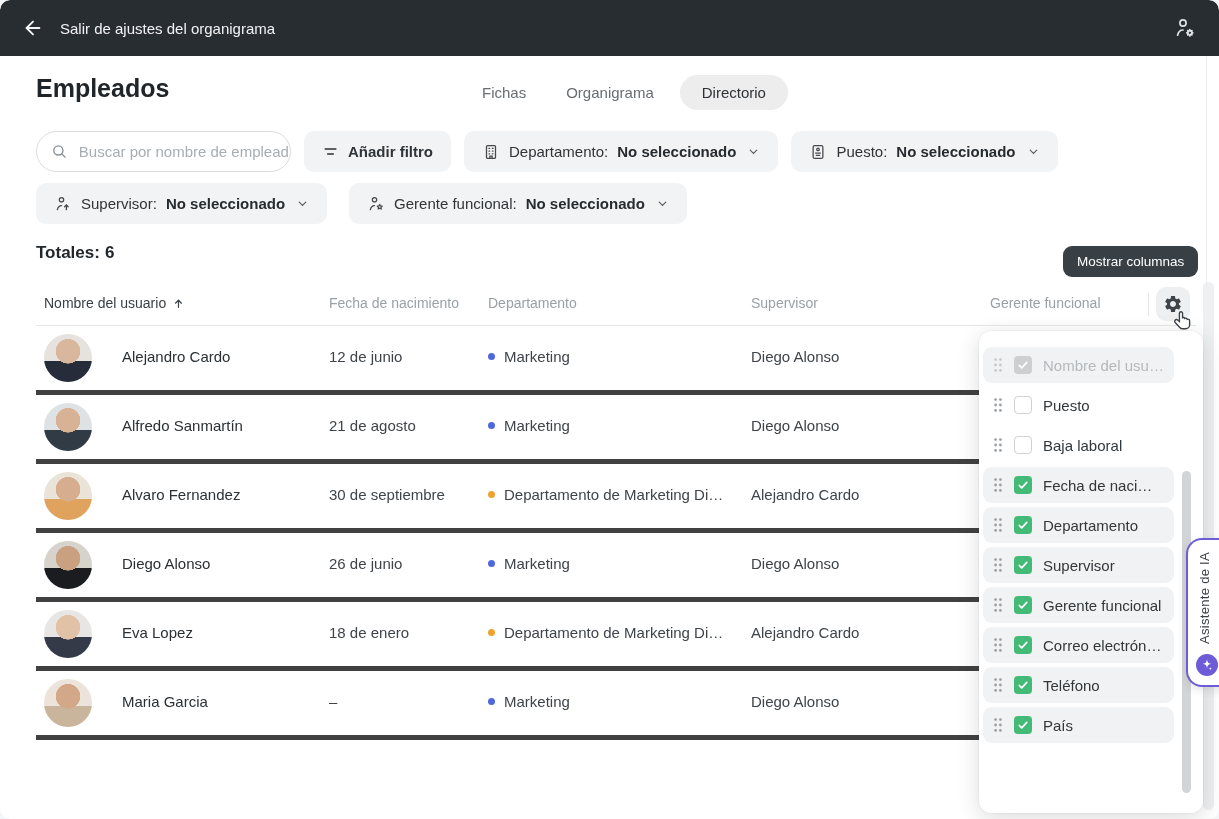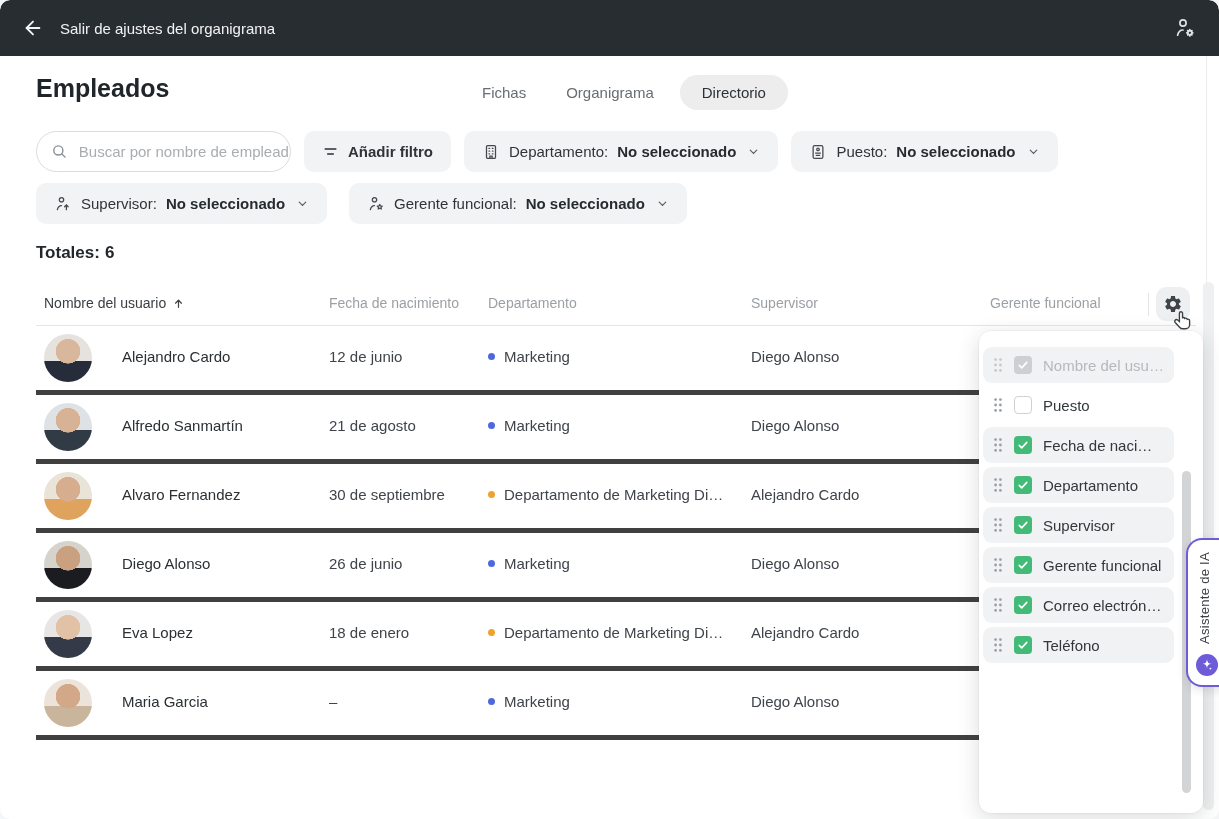--- a/index.html
+++ b/index.html
@@ -184,20 +184,21 @@
       <span class="chev">
           <svg width="13" height="13" viewBox="0 0 24 24" fill="none" stroke="#596065" stroke-width="2.2" stroke-linecap="round">
             <path d="M6 9.5l6 6 6-6"></path>
           </svg>
         </span>
     </div>
   </div>
 
   <div class="totales"><span>Totales:</span><span>6</span></div>
 
+  <div class="tooltip">Mostrar columnas</div>
 
   <div class="table">
     <div class="thead">
       <span class="th th0 first">
         <span>Nombre del usuario</span>
         <svg width="13" height="13" viewBox="0 0 24 24" fill="none" stroke="#3b4045" stroke-width="2.2" stroke-linecap="round" stroke-linejoin="round">
             <path d="M12 19V6"></path>
             <path d="M6.5 11.5L12 6l5.5 5.5"></path>
           </svg>
       </span>
@@ -315,20 +316,36 @@
               <circle cx="2.6" cy="13.4" r="1.4"></circle>
               <circle cx="7.4" cy="13.4" r="1.4"></circle>
             </svg>
     </span>
     <span class="cb">
       
     </span>
     <span class="clabel">Puesto</span>
   </div>
 
+  <div class="citem unchecked">
+    <span class="drag">
+      <svg width="10" height="16" viewBox="0 0 10 16" fill="currentColor">
+              <circle cx="2.6" cy="2.6" r="1.4"></circle>
+              <circle cx="7.4" cy="2.6" r="1.4"></circle>
+              <circle cx="2.6" cy="8" r="1.4"></circle>
+              <circle cx="7.4" cy="8" r="1.4"></circle>
+              <circle cx="2.6" cy="13.4" r="1.4"></circle>
+              <circle cx="7.4" cy="13.4" r="1.4"></circle>
+            </svg>
+    </span>
+    <span class="cb">
+      
+    </span>
+    <span class="clabel">Baja laboral</span>
+  </div>
 
   <div class="citem checked">
     <span class="drag">
       <svg width="10" height="16" viewBox="0 0 10 16" fill="currentColor">
               <circle cx="2.6" cy="2.6" r="1.4"></circle>
               <circle cx="7.4" cy="2.6" r="1.4"></circle>
               <circle cx="2.6" cy="8" r="1.4"></circle>
               <circle cx="7.4" cy="8" r="1.4"></circle>
               <circle cx="2.6" cy="13.4" r="1.4"></circle>
               <circle cx="7.4" cy="13.4" r="1.4"></circle>
@@ -430,20 +447,38 @@
             </svg>
     </span>
     <span class="cb">
       <svg width="12" height="12" viewBox="0 0 24 24" fill="none" stroke="#ffffff" stroke-width="3.2" stroke-linecap="round" stroke-linejoin="round">
               <path d="M4.5 12.8l5 5L19.5 6.8"></path>
             </svg>
     </span>
     <span class="clabel">Teléfono</span>
   </div>
 
+  <div class="citem checked">
+    <span class="drag">
+      <svg width="10" height="16" viewBox="0 0 10 16" fill="currentColor">
+              <circle cx="2.6" cy="2.6" r="1.4"></circle>
+              <circle cx="7.4" cy="2.6" r="1.4"></circle>
+              <circle cx="2.6" cy="8" r="1.4"></circle>
+              <circle cx="7.4" cy="8" r="1.4"></circle>
+              <circle cx="2.6" cy="13.4" r="1.4"></circle>
+              <circle cx="7.4" cy="13.4" r="1.4"></circle>
+            </svg>
+    </span>
+    <span class="cb">
+      <svg width="12" height="12" viewBox="0 0 24 24" fill="none" stroke="#ffffff" stroke-width="3.2" stroke-linecap="round" stroke-linejoin="round">
+              <path d="M4.5 12.8l5 5L19.5 6.8"></path>
+            </svg>
+    </span>
+    <span class="clabel">País</span>
+  </div>
 
 </div>
     <div class="panel-thumb"></div>
   </div>
 
   <div class="ai-tab">
     <span class="ai-text">Asistente de IA</span>
     <span class="ai-icon">
       <svg width="14" height="14" viewBox="0 0 24 24" fill="#ffffff">
           <path d="M12 2.5c.65 5 2.6 6.85 7.5 7.5-4.9.65-6.85 2.5-7.5 7.5-.65-5-2.6-6.85-7.5-7.5 4.9-.65 6.85-2.5 7.5-7.5z"></path>

